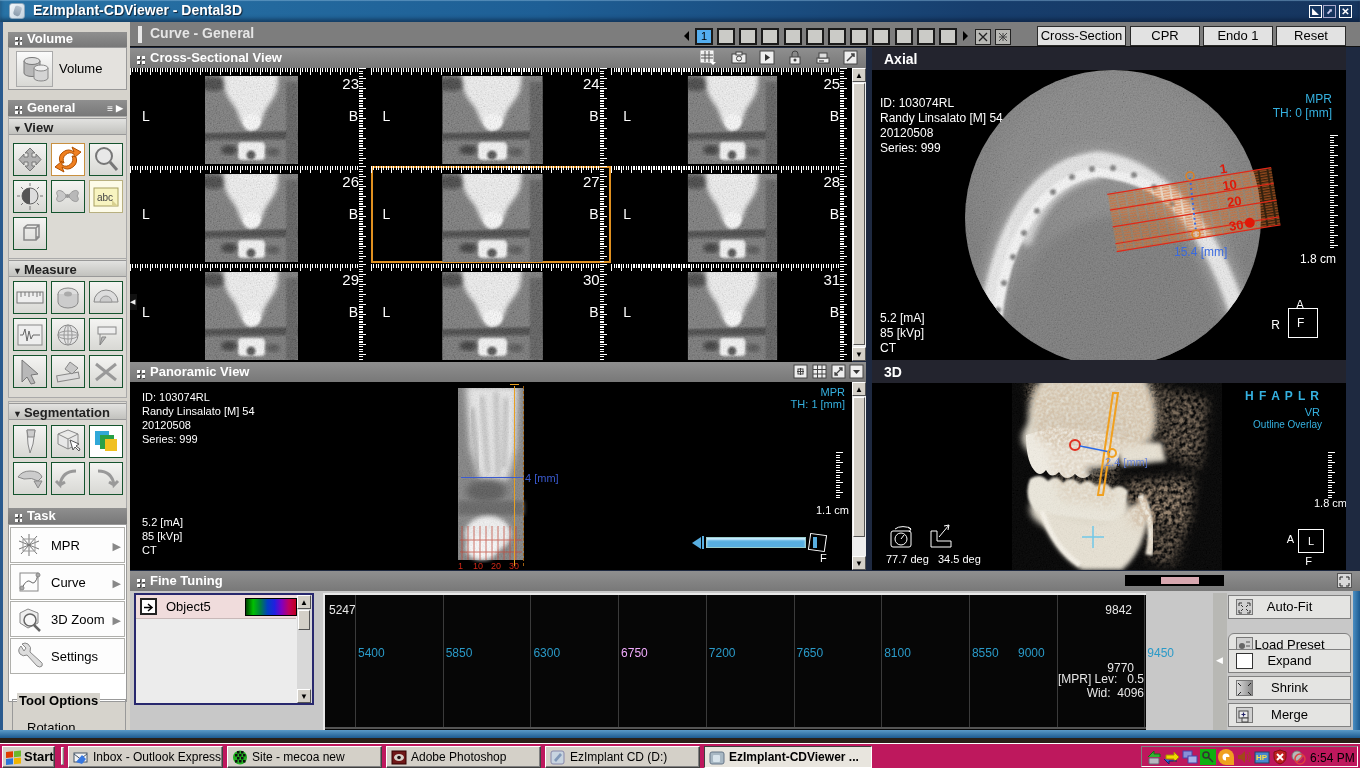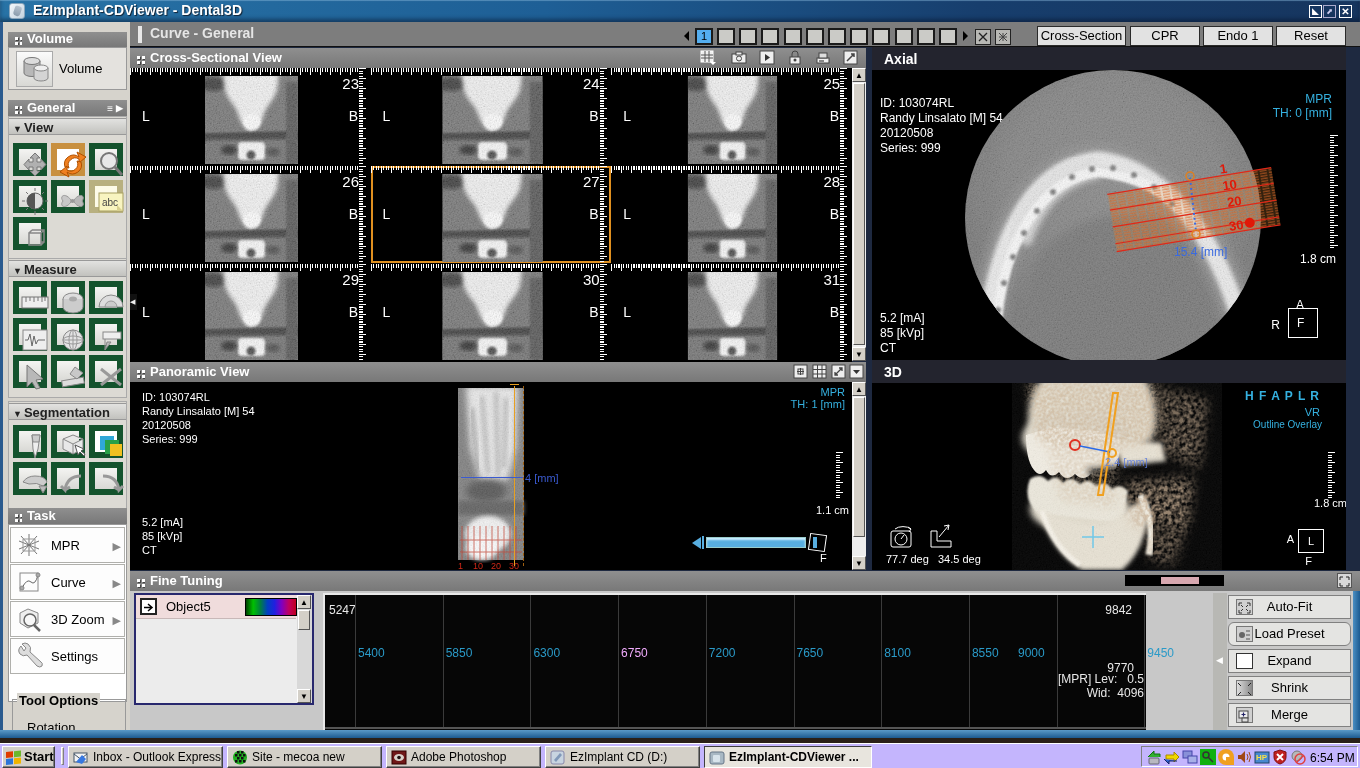--- a/index.html
+++ b/index.html
@@ -34,21 +34,21 @@
   font-size:13px; text-align:center; }
 .cyan { color:#35b1e0; }
 .sqbtn { position:absolute; width:18px; height:17px; background:#cbcbc7; border:2px solid #1a1a1a; }
 .sbtrack { background:#eee; }
 .sbarr { position:absolute; width:14px; height:14px; background:#d4d0c8;
   border:1px solid; border-color:#fff #555 #555 #fff; color:#000; font-size:8px;
   text-align:center; line-height:13px; }
 .sbthumb { position:absolute; width:12px; background:#d4d0c8; left:1px;
   border:1px solid; border-color:#fff #555 #555 #fff; }
 .ticon { width:34px; height:33px; background:linear-gradient(#f4f4f2,#d8d8d4);
-  border:6px solid #14532d; position:absolute; }
+  border:1px solid #14532d; position:absolute; }
 .shdr { background:linear-gradient(#e2e2e0,#c2c2be); color:#222; font-weight:bold;
   font-size:13px; line-height:17px; border:1px solid #999; border-left:none; border-right:none;}
 .taskrow { position:absolute; left:7px; width:117px; height:36px; background:#fdfdfd;
   border:1px solid #b0b0ac; color:#000; font-size:13px; }
 .taskrow .arr { position:absolute; right:3px; top:12px; color:#888; font-size:11px; }
 .tbtn { position:absolute; height:22px; background:#d4d0c8; border:1px solid;
   border-color:#fff #404040 #404040 #fff; box-shadow:inset -1px -1px 0 #808080;
   font-size:12px; color:#000; line-height:20px; white-space:nowrap; overflow:hidden; }
 .ftbtn { position:absolute; left:1098px; width:123px; height:24px; background:#e4e4e2;
   border:1px solid #808080; font-size:13px; color:#000; text-align:center; line-height:22px; }
@@ -573,21 +573,21 @@
     <div class="abs" style="left:0;bottom:4px;width:100%;height:2px;background:#555;"></div>
   </div>
 
   <div class="abs" style="left:1083px;top:2px;width:14px;height:140px;background:#b8b8b4;">
     <div class="abs" style="left:3px;top:62px;color:#fff;font-size:9px;">◀</div>
   </div>
 
   <div class="ftbtn" style="top:4px;"><span class="ic"><svg width="15" height="14">
           <path d="M2,5 L2,2 L5,2 M10,2 L13,2 L13,5 M13,9 L13,12 L10,12 M5,12 L2,12 L2,9 M4,4 L6,6 M11,4 L9,6 M11,10 L9,8 M4,10 L6,8" stroke="#333" fill="none"></path>
         </svg></span>Auto-Fit</div>
-  <div class="ftbtn" style="top:31px;border-radius:6px;"><span class="ic"><svg width="15" height="14">
+  <div class="ftbtn" style="top:42px;border-radius:6px;"><span class="ic"><svg width="15" height="14">
           <circle cx="5" cy="7" r="3" fill="#666"></circle>
           <path d="M9,3 L13,3 M9,7 L13,7 M9,11 L13,11" stroke="#555"></path>
         </svg></span>Load Preset</div>
   <div class="ftbtn" style="top:58px;"><span class="ic" style="background:#fff;border:1px solid #333;"></span>Expand</div>
   <div class="ftbtn" style="top:85px;"><span class="ic" style="background:linear-gradient(90deg,#ddd,#888);"><svg width="15" height="14">
           <path d="M1,1 L4,4 M14,1 L11,4 M14,13 L11,10 M1,13 L4,10" stroke="#222"></path>
         </svg></span>Shrink</div>
   <div class="ftbtn" style="top:112px;"><span class="ic"><svg width="15" height="14">
           <rect x="2" y="2" width="9" height="7" fill="#eee" stroke="#444"></rect>
           <path d="M6.5,3.5 L6.5,7.5 M4.5,5.5 L8.5,5.5" stroke="#226" stroke-width="1.2"></path>
@@ -776,21 +776,21 @@
 
   <div class="abs" style="left:9px;top:677px;width:114px;height:38px;border:1px solid #999;border-bottom:none;"></div>
   <span class="abs" style="left:14px;top:671px;font-size:13px;font-weight:bold;color:#000;background:#d6d3cc;padding:0 2px;z-index:2;">Tool Options</span>
   <span class="abs" style="left:24px;top:698px;font-size:13px;color:#000;">Rotation</span>
 </div>
 
 <div class="abs" style="left:1353px;top:591px;width:7px;height:146px;background:linear-gradient(90deg,#4a8ec2,#1c5a90);"></div>
 <div class="abs" style="left:0;top:730px;width:1360px;height:8px;background:linear-gradient(#5a9ac8,#1c5a90);"></div>
 <div class="abs" style="left:0;top:738px;width:1360px;height:5px;background:#2a2018;"></div>
 
-<div class="abs" id="taskbar" style="left:0;top:743px;width:1360px;height:25px;background:#c4b5fd;border-top:1px solid #fff;padding-left:40px;">
+<div class="abs" id="taskbar" style="left:0;top:743px;width:1360px;height:25px;background:#be185d;border-top:1px solid #fff;padding-left:40px;">
   <div class="tbtn" style="left:2px;top:2px;width:53px;font-weight:bold;font-size:13px;">
     <svg width="16" height="15" style="position:absolute;left:3px;top:3px;">
         <g transform="skewY(-6)">
           <rect x="0" y="2" width="7" height="6" fill="#e03c00"></rect>
           <rect x="8" y="2" width="7" height="6" fill="#6cb82c"></rect>
           <rect x="0" y="9" width="7" height="6" fill="#2c74d8"></rect>
           <rect x="8" y="9" width="7" height="6" fill="#f0b400"></rect>
         </g>
       </svg>
     <span style="margin-left:21px;">Start</span>

